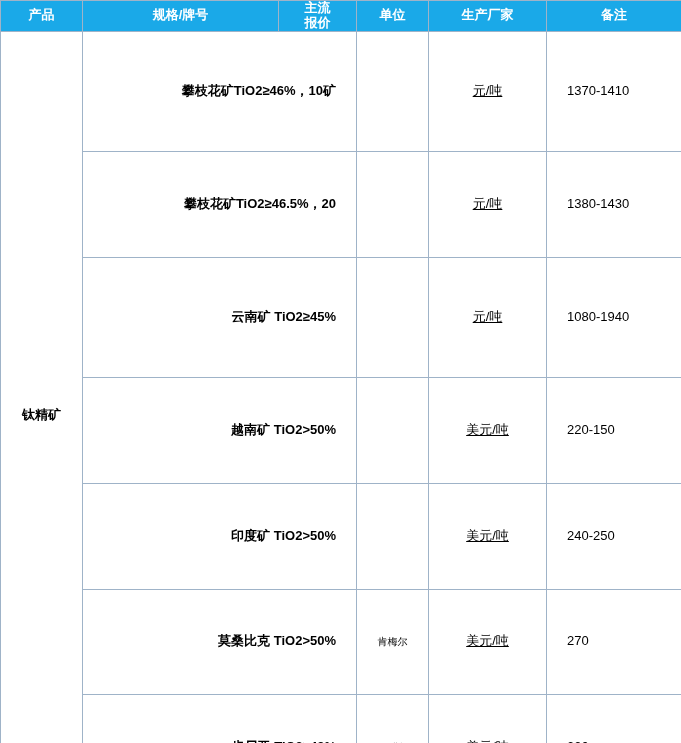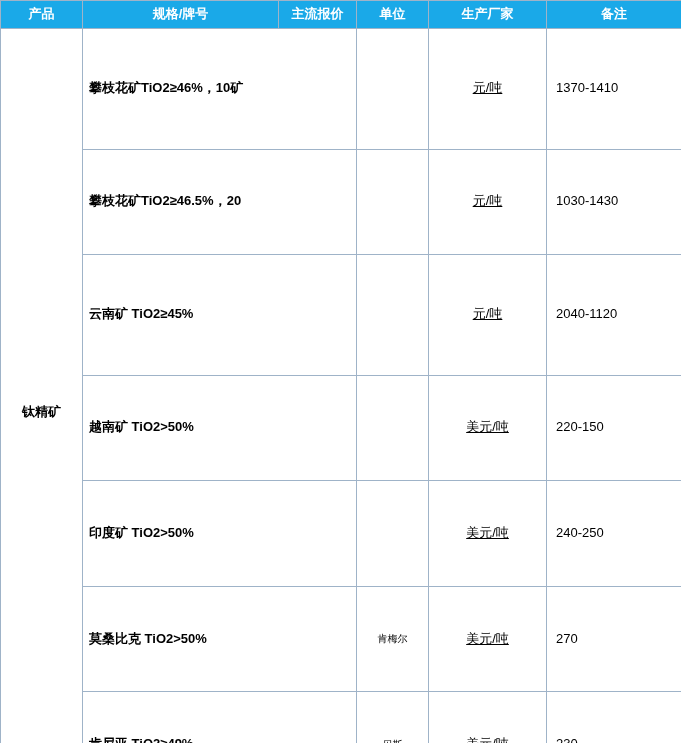--- a/index.html
+++ b/index.html
@@ -15,21 +15,21 @@
     -webkit-font-smoothing: antialiased;
   }
   .price-table {
     border-collapse: collapse;
     width: 681px;
     table-layout: fixed;
   }
   .price-table th,
   .price-table td {
     border: 1px solid #9fb3c8;
-    padding: 0 9px;
+    padding: 0 20px;
     font-size: 13px;
     line-height: 1.15;
     height: 28px;
     box-sizing: border-box;
     overflow: hidden;
   }
   thead th {
     background: #1aa9e8;
     color: #ffffff;
     font-weight: bold;
@@ -44,21 +44,21 @@
   .col-unit    { width: 72px; }
   .col-price   { width: 118px; }
   .col-remark  { width: 135px; }
 
   td.product {
     text-align: center;
     font-weight: bold;
     font-size: 13px;
   }
   td.spec {
-    text-align: left;
+    text-align: right;
     font-weight: bold;
     font-size: 13px;
     padding-left: 6px;
   }
   td.maker {
     text-align: center;
     font-size: 10px;
   }
   td.unit {
     text-align: center;
@@ -102,28 +102,28 @@
         <td class="spec" colspan="2">攀枝花矿TiO2≥46%，10矿</td>
         <td class="maker"></td>
         <td class="unit">元/吨</td>
         <td class="price">1370-1410</td>
         <td class="remark">出厂 不含税现金价</td>
       </tr>
       <tr>
         <td class="spec" colspan="2">攀枝花矿TiO2≥46.5%，20</td>
         <td class="maker"></td>
         <td class="unit">元/吨</td>
-        <td class="price">1030-1430</td>
+        <td class="price">1380-1430</td>
         <td class="remark">出厂 不含税承兑</td>
       </tr>
       <tr>
         <td class="spec" colspan="2">云南矿 TiO2≥45%</td>
         <td class="maker"></td>
         <td class="unit">元/吨</td>
-        <td class="price">2040-1120</td>
+        <td class="price">1080-1940</td>
         <td class="remark">出厂 不含税承兑价</td>
       </tr>
       <tr>
         <td class="spec" colspan="2">越南矿 TiO2&gt;50%</td>
         <td class="maker"></td>
         <td class="unit">美元/吨</td>
         <td class="price">220-150</td>
         <td class="remark">不含税港口交货</td>
       </tr>
       <tr>

